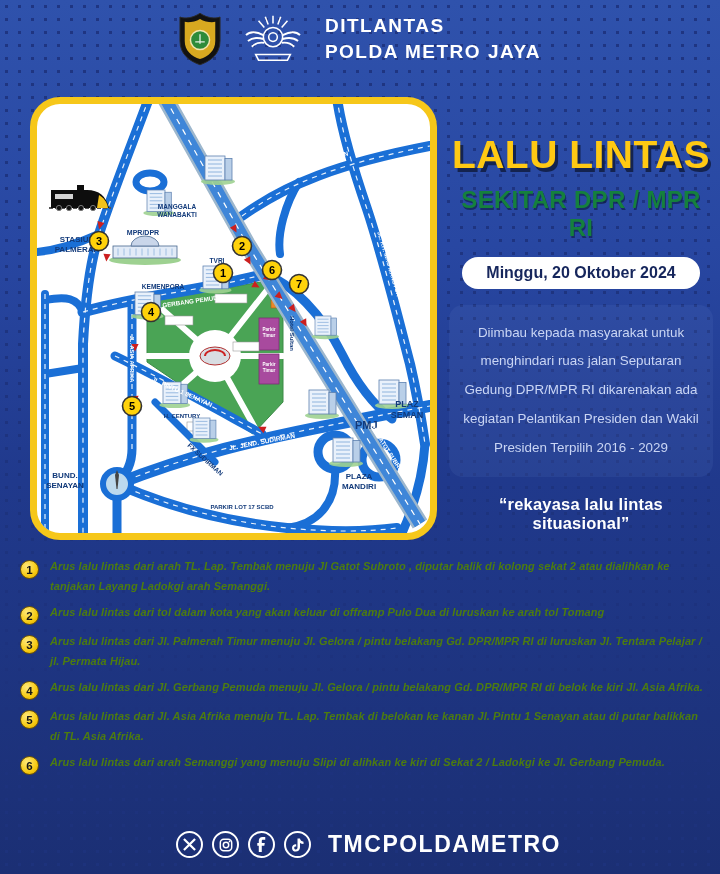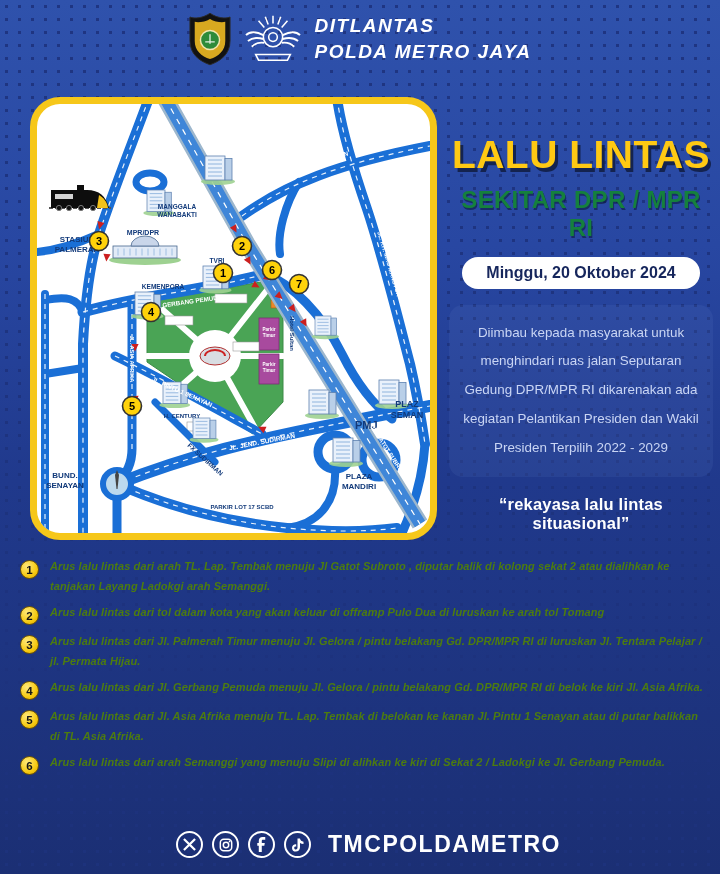--- a/index.html
+++ b/index.html
@@ -5,21 +5,21 @@
   html,body{margin:0;padding:0;}
   body{
     width:720px;height:874px;position:relative;overflow:hidden;
     font-family:"Liberation Sans","DejaVu Sans",sans-serif;
     background:linear-gradient(180deg,#2f52ac 0%,#2847a2 28%,#20398c 55%,#1b2f74 100%);
   }
   .dots{position:absolute;inset:0;pointer-events:none;
     background-image:radial-gradient(#1d327d 1.5px,transparent 1.6px);
     background-size:13px 13px;opacity:.9;}
   
-  .brand{position:absolute;top:12px;left:0;right:0;display:flex;justify-content:center;align-items:center;gap:13px;font-style:italic;}
+  .brand{position:absolute;top:12px;left:0;right:0;display:flex;justify-content:center;align-items:center;gap:23px;}
   .brand-text{color:#fff;font-weight:800;letter-spacing:1.5px;font-size:19px;line-height:1.35;}
   
   .map-panel{position:absolute;left:30px;top:97px;width:407px;height:443px;background:#fff;
     border:7px solid #f6c71a;border-radius:30px;box-sizing:border-box;overflow:hidden;}
   
   .right-col{position:absolute;left:449px;top:133px;width:264px;text-align:center;color:#fff;}
   .title-line{font-weight:900;color:#ffc913;letter-spacing:.5px;
     text-shadow:3px 4px 0 #14234f;line-height:1.12;}
   .t1{font-size:43px;}
   .t2{font-size:39px;}
@@ -263,21 +263,21 @@
           <text x="262" y="184">7</text>
         </g>
   </g>
 </svg>
 </div>
 
 <div class="right-col">
   <div class="title-line t2">LALU LINTAS</div>
   <div class="subtitle">SEKITAR DPR / MPR RI</div>
   <div class="date-pill">Minggu, 20 Oktober 2024</div>
-  <div class="advisory">Diimbau kepada masyarakat untuk menghindari ruas jalan Seputaran Gedung DPR/MPR RI dikarenakan ada kegiatan Pelantikan Presiden dan Wakil Presiden Terpilih 2022 - 2029</div>
+  <div class="advisory">Diimbau kepada masyarakat untuk menghindari ruas jalan Seputaran Gedung DPR/MPR RI dikarenakan ada kegiatan Pelantikan Presiden dan Wakil Presiden Terpilih 2016 - 2029</div>
   <div class="quote">“rekayasa lalu lintas situasional”</div>
 </div>
 
 <div class="rules">
   <div class="rule">
     <div class="num">1</div>
     <div class="rule-text">Arus lalu lintas dari arah TL. Lap. Tembak menuju Jl Gatot Subroto , diputar balik di kolong sekat 2 atau dialihkan ke tanjakan Layang Ladokgi arah Semanggi.</div>
   </div>
   <div class="rule">
     <div class="num">2</div>

